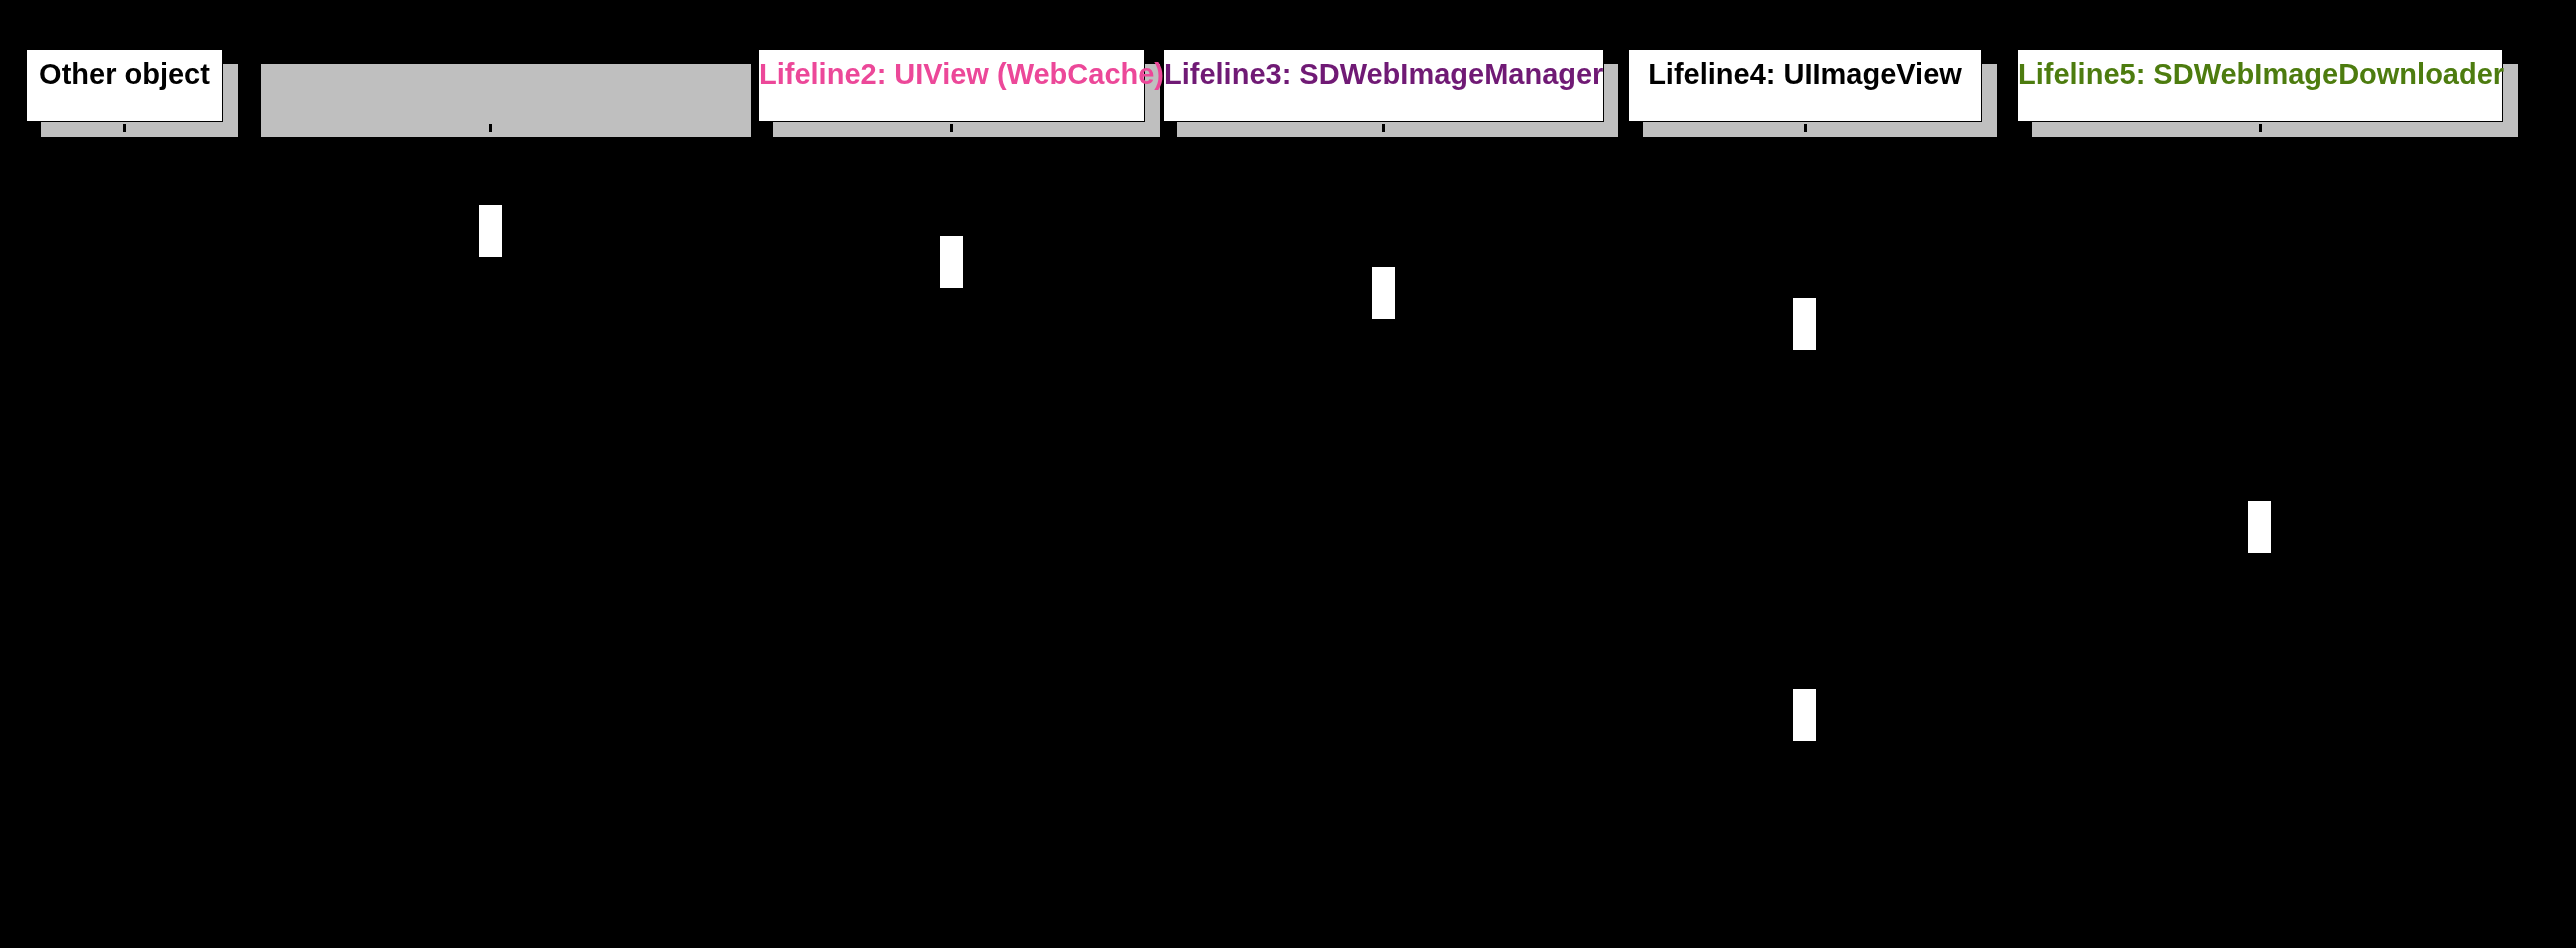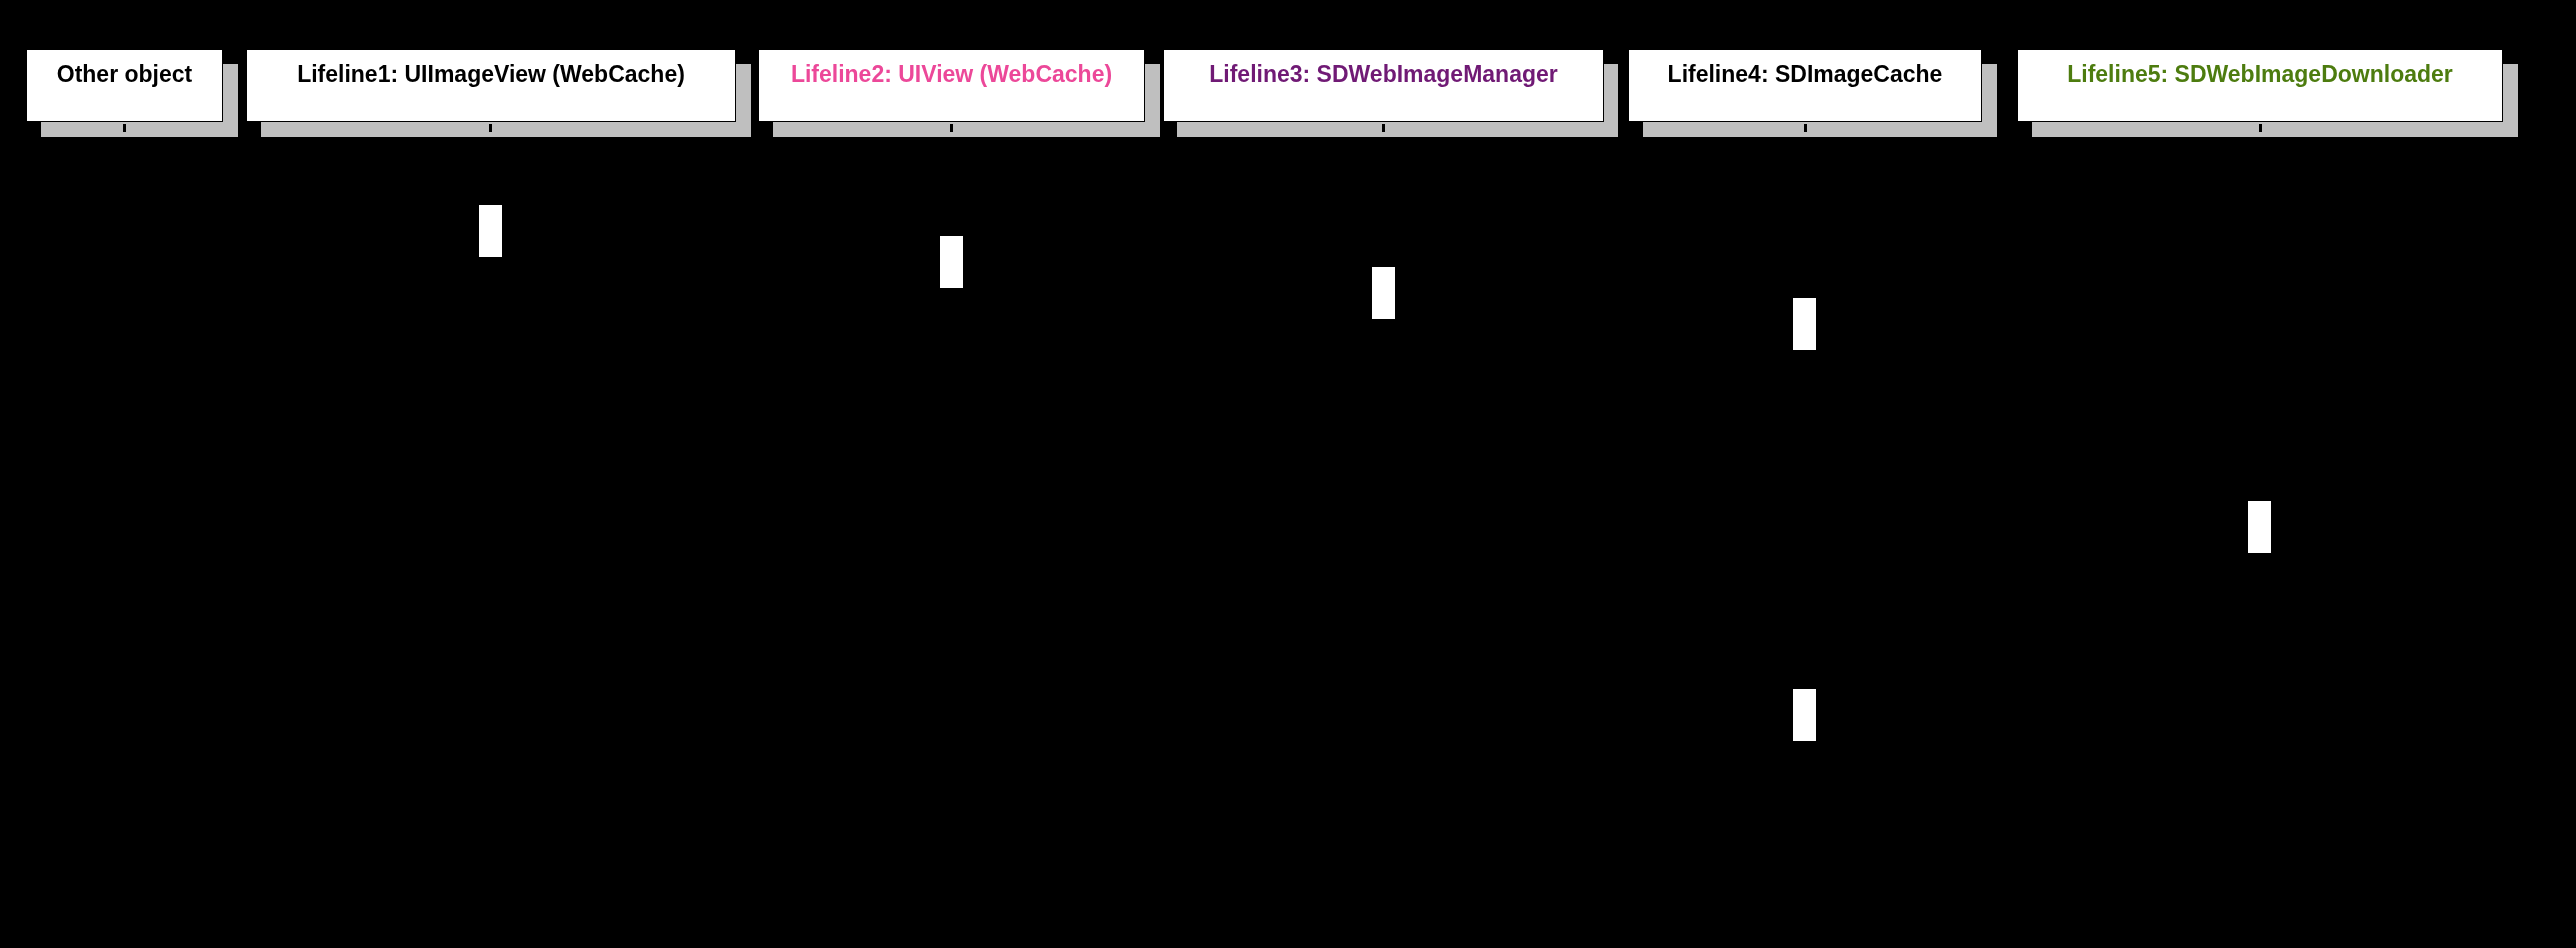--- a/index.html
+++ b/index.html
@@ -25,21 +25,21 @@
   .lifeline-stub {
     position: absolute;
     z-index: 2;
   }
   .lifeline-head {
     position: absolute;
     box-sizing: border-box;
     border: 1.9px solid #000000;
     text-align: center;
     padding-top: 9.7px;
-    font-size: 23px;
+    font-size: 29px;
     line-height: 29px;
     font-weight: bold;
     white-space: nowrap;
     z-index: 3;
   }
   .activation-bar {
     position: absolute;
     z-index: 3;
   }
 </style>
@@ -47,36 +47,35 @@
 <body>
 
 <div id="diagram" style="background: rgb(0, 0, 0);">
     <div class="head-shadow" style="left: 41px; top: 64px; width: 197px; height: 73px; background: rgb(191, 191, 191);"></div>
     <div class="lifeline-line" style="left: 123px; top: 141px; height: 792px; border-left-color: rgb(0, 0, 0);"></div>
     <div class="lifeline-stub" style="left: 123px; top: 124px; width: 2.9px; height: 7.8px; background: rgb(0, 0, 0);"></div>
     <div class="lifeline-head" style="left: 26px; top: 49px; width: 197px; height: 73px; background: rgb(255, 255, 255); border-color: rgb(0, 0, 0); color: rgb(0, 0, 0);"><span>Other object</span></div>
     <div class="head-shadow" style="left: 261px; top: 64px; width: 490px; height: 73px; background: rgb(191, 191, 191);"></div>
     <div class="lifeline-line" style="left: 489px; top: 141px; height: 792px; border-left-color: rgb(0, 0, 0);"></div>
     <div class="lifeline-stub" style="left: 489px; top: 124px; width: 2.9px; height: 7.8px; background: rgb(0, 0, 0);"></div>
-    <div class="lifeline-head" style="left: 246px; top: 49px; width: 490px; height: 73px; background: rgb(255, 255, 255); border-color: rgb(0, 0, 0); color: rgb(0, 0, 0);"><span>Lifeline1: UIImageView (WebCache)</span></div>
     <div class="activation-bar" style="left: 479px; top: 205px; width: 23px; height: 52px; background: rgb(255, 255, 255);"></div>
     <div class="head-shadow" style="left: 773px; top: 64px; width: 387px; height: 73px; background: rgb(191, 191, 191);"></div>
     <div class="lifeline-line" style="left: 950px; top: 141px; height: 792px; border-left-color: rgb(0, 0, 0);"></div>
     <div class="lifeline-stub" style="left: 950px; top: 124px; width: 2.9px; height: 7.8px; background: rgb(0, 0, 0);"></div>
     <div class="lifeline-head" style="left: 758px; top: 49px; width: 387px; height: 73px; background: rgb(255, 255, 255); border-color: rgb(0, 0, 0); color: #ec4899;"><span>Lifeline2: UIView (WebCache)</span></div>
     <div class="activation-bar" style="left: 940px; top: 236px; width: 23px; height: 52px; background: rgb(255, 255, 255);"></div>
     <div class="head-shadow" style="left: 1177px; top: 64px; width: 441px; height: 73px; background: rgb(191, 191, 191);"></div>
     <div class="lifeline-line" style="left: 1382px; top: 141px; height: 792px; border-left-color: rgb(0, 0, 0);"></div>
     <div class="lifeline-stub" style="left: 1382px; top: 124px; width: 2.9px; height: 7.8px; background: rgb(0, 0, 0);"></div>
     <div class="lifeline-head" style="left: 1163px; top: 49px; width: 441px; height: 73px; background: rgb(255, 255, 255); border-color: rgb(0, 0, 0); color: #701a75;"><span>Lifeline3: SDWebImageManager</span></div>
     <div class="activation-bar" style="left: 1372px; top: 267px; width: 23px; height: 52px; background: rgb(255, 255, 255);"></div>
     <div class="head-shadow" style="left: 1643px; top: 64px; width: 354px; height: 73px; background: rgb(191, 191, 191);"></div>
     <div class="lifeline-line" style="left: 1804px; top: 141px; height: 792px; border-left-color: rgb(0, 0, 0);"></div>
     <div class="lifeline-stub" style="left: 1804px; top: 124px; width: 2.9px; height: 7.8px; background: rgb(0, 0, 0);"></div>
-    <div class="lifeline-head" style="left: 1628px; top: 49px; width: 354px; height: 73px; background: rgb(255, 255, 255); border-color: rgb(0, 0, 0); color: rgb(0, 0, 0);"><span>Lifeline4: SDImageCache</span></div>
+    <div class="lifeline-head" style="left: 1628px; top: 49px; width: 354px; height: 73px; background: rgb(255, 255, 255); border-color: rgb(0, 0, 0); color: rgb(0, 0, 0);"><span>Lifeline4: UIImageView</span></div>
     <div class="activation-bar" style="left: 1793px; top: 298px; width: 23px; height: 52px; background: rgb(255, 255, 255);"></div>
     <div class="activation-bar" style="left: 1793px; top: 689px; width: 23px; height: 52px; background: rgb(255, 255, 255);"></div>
     <div class="head-shadow" style="left: 2032px; top: 64px; width: 486px; height: 73px; background: rgb(191, 191, 191);"></div>
     <div class="lifeline-line" style="left: 2259px; top: 141px; height: 792px; border-left-color: rgb(0, 0, 0);"></div>
     <div class="lifeline-stub" style="left: 2259px; top: 124px; width: 2.9px; height: 7.8px; background: rgb(0, 0, 0);"></div>
     <div class="lifeline-head" style="left: 2017px; top: 49px; width: 486px; height: 73px; background: rgb(255, 255, 255); border-color: rgb(0, 0, 0); color: #4d7c0f;"><span>Lifeline5: SDWebImageDownloader</span></div>
     <div class="activation-bar" style="left: 2248px; top: 501px; width: 23px; height: 52px; background: rgb(255, 255, 255);"></div>
   </div>
 
 

